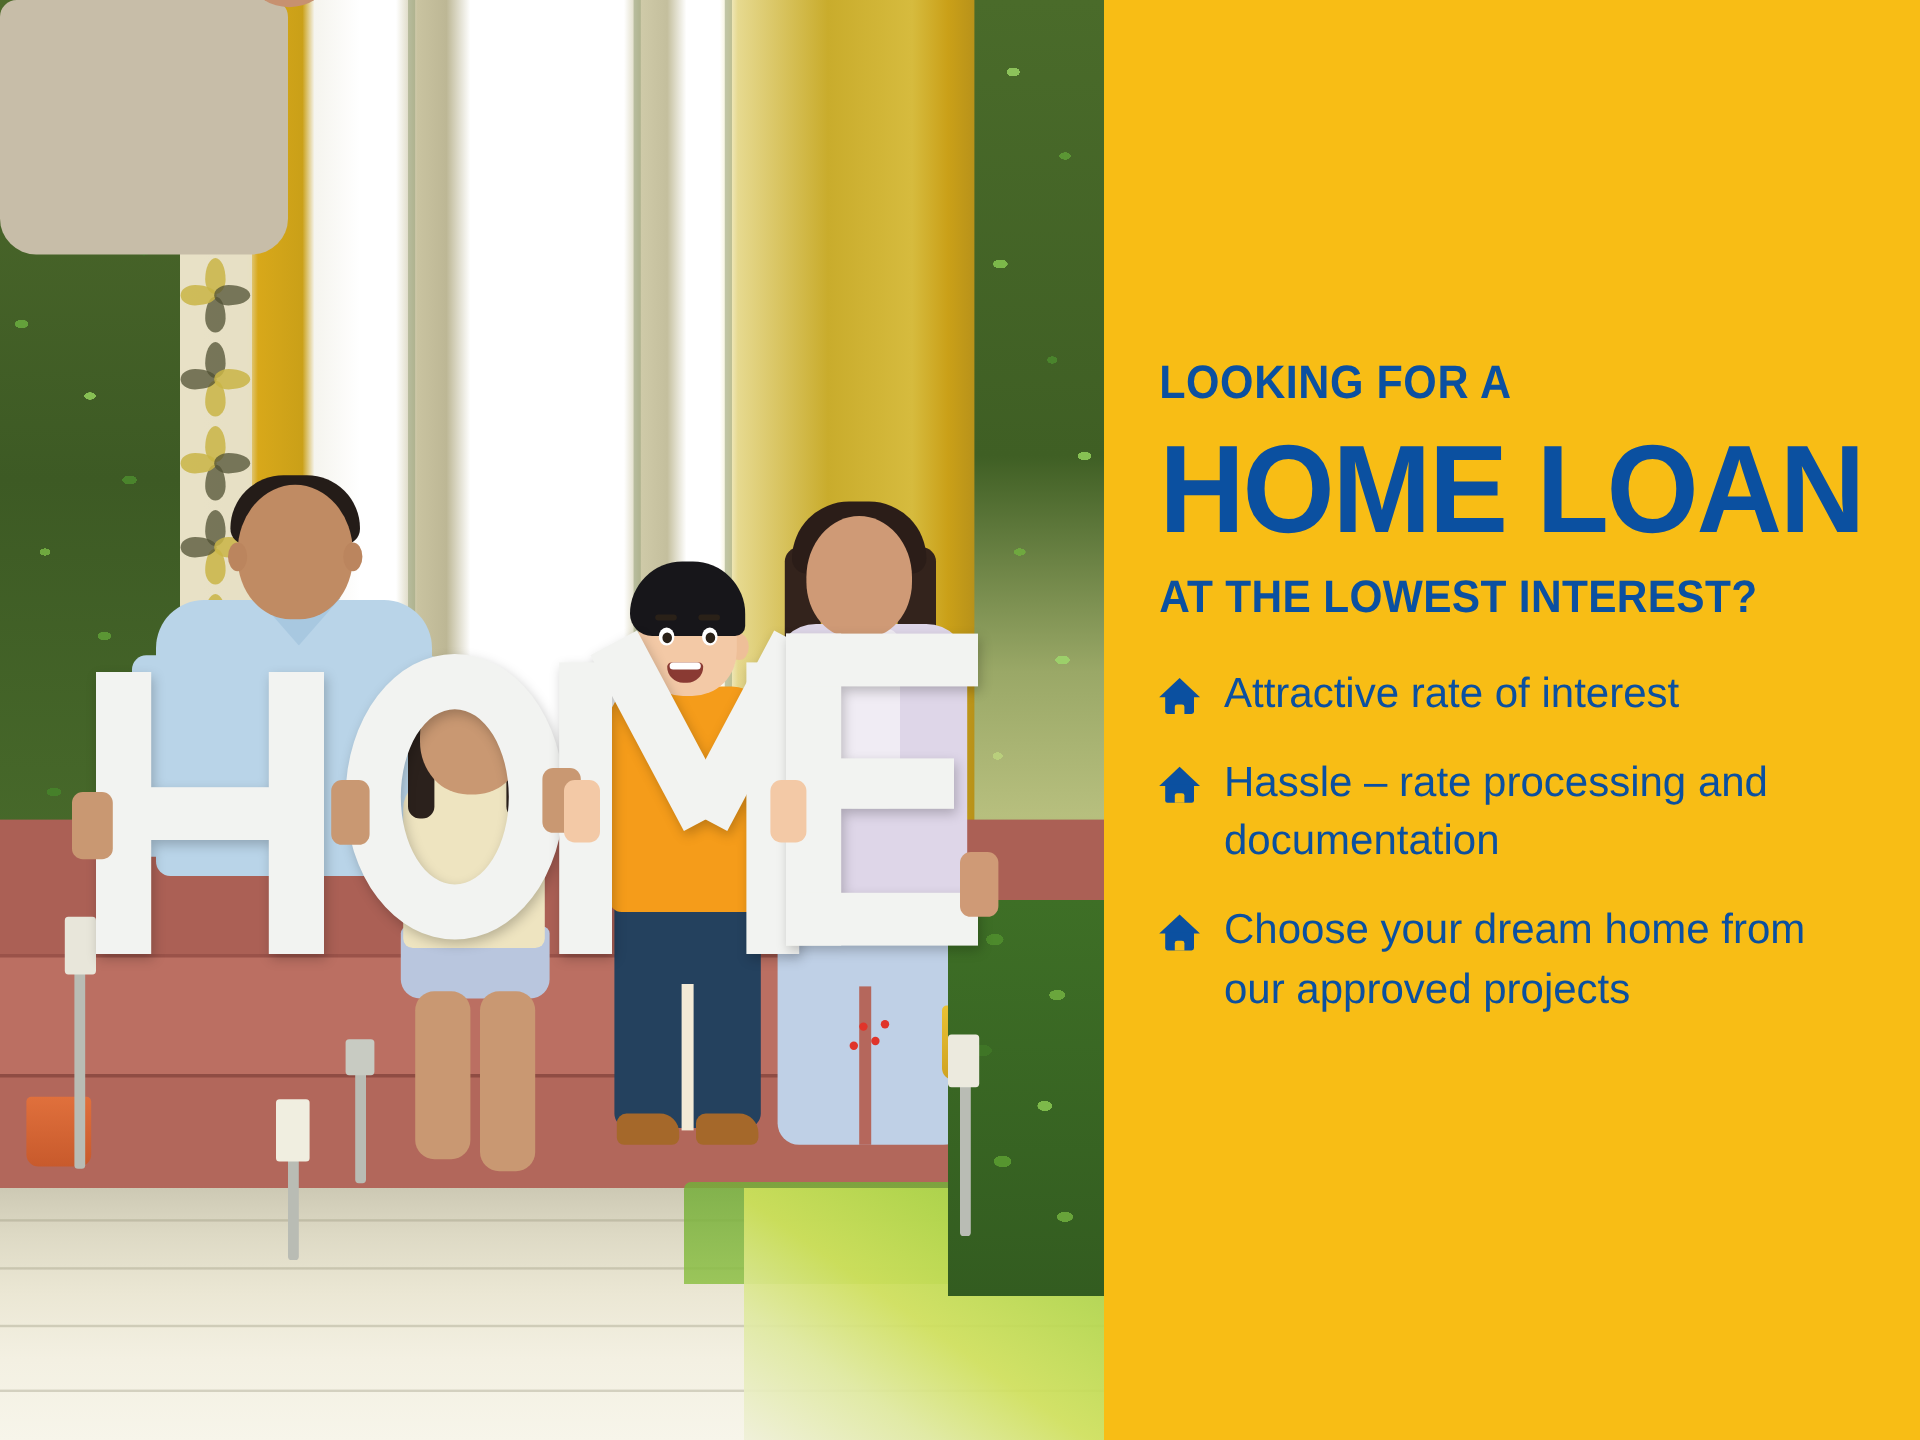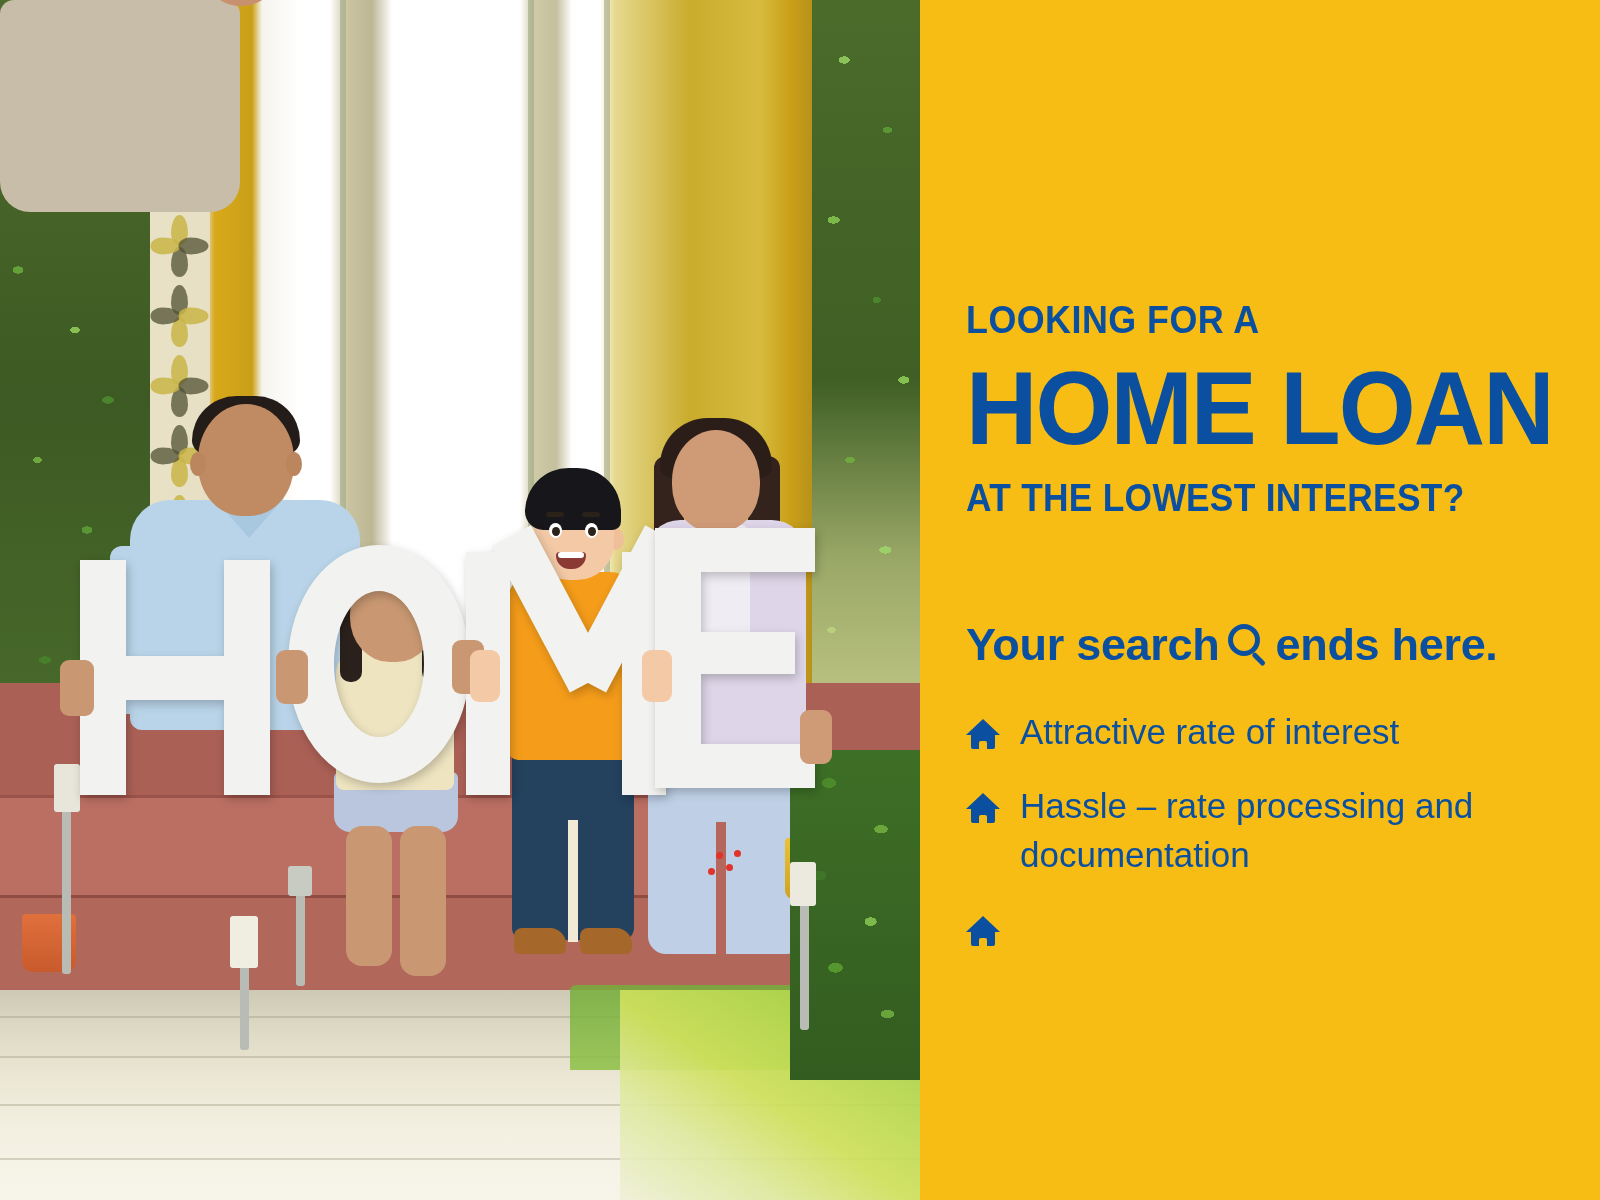--- a/index.html
+++ b/index.html
@@ -457,28 +457,20 @@
     <div class="redflower" style="left:708px;top:868px;"></div>
     <div class="redflower" style="left:734px;top:850px;"></div>
   </div>
 
   <div class="panel">
 
     <div class="eyebrow">LOOKING FOR A</div>
     <div class="headline">HOME LOAN</div>
     <div class="subline">AT THE LOWEST INTEREST?</div>
 
-    <div class="tagline">
-      <span>Your search</span>
-      <span class="mag">
-        <span class="ring"></span>
-          <span class="stem"></span>
-      </span>
-      <span>ends here.</span>
-    </div>
 
     <div class="bullets">
       <div class="bullet">
         <span class="home-icon">
           <span class="roof"></span>
             <span class="body"></span>
             <span class="door"></span>
         </span>
         <span class="bullet-text">Attractive rate of interest</span>
       </div>
@@ -489,17 +481,18 @@
             <span class="door"></span>
         </span>
         <span class="bullet-text">Hassle – rate processing and documentation</span>
       </div>
       <div class="bullet">
         <span class="home-icon">
           <span class="roof"></span>
             <span class="body"></span>
             <span class="door"></span>
         </span>
+        <span class="bullet-text">Choose your dream home from our approved projects</span>
       </div>
     </div>
 
   </div>
 </div>
 
 </body></html>

